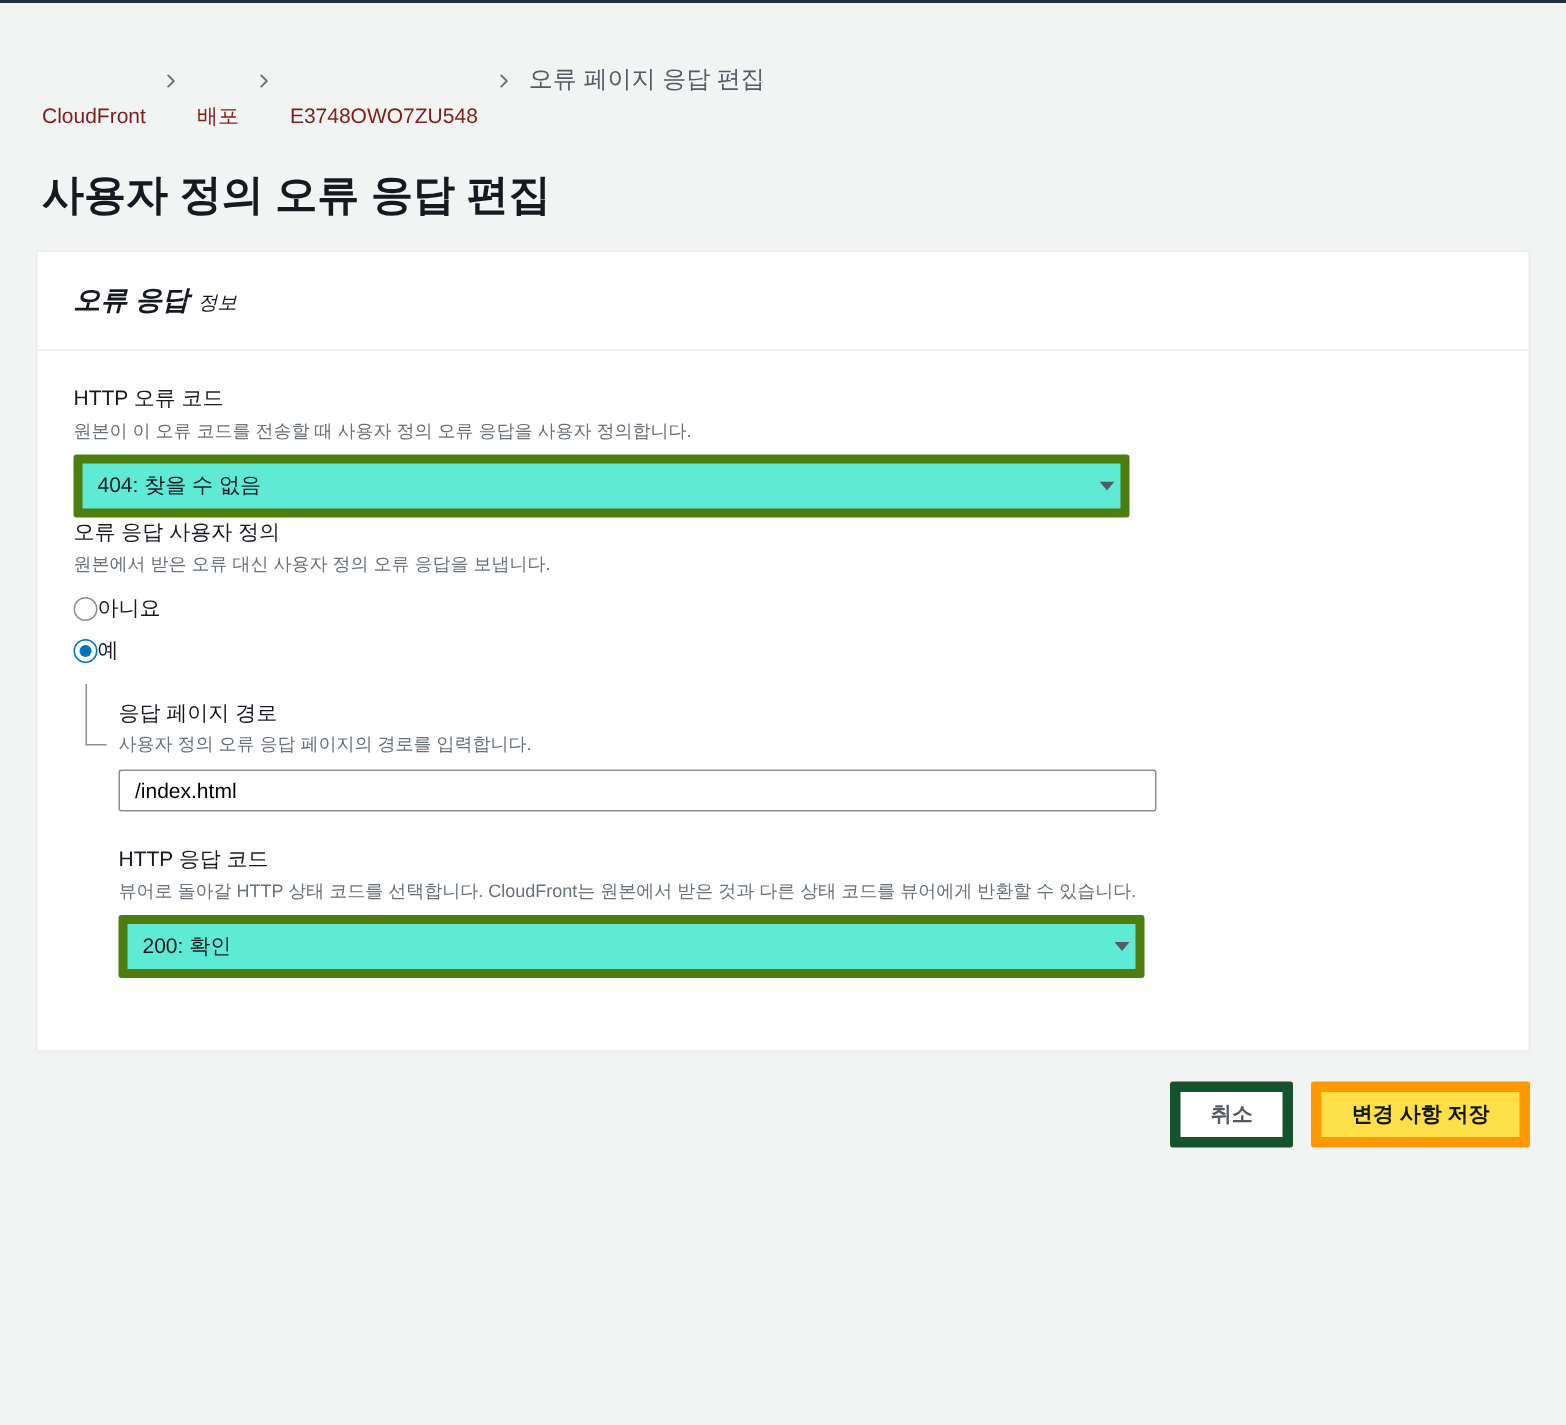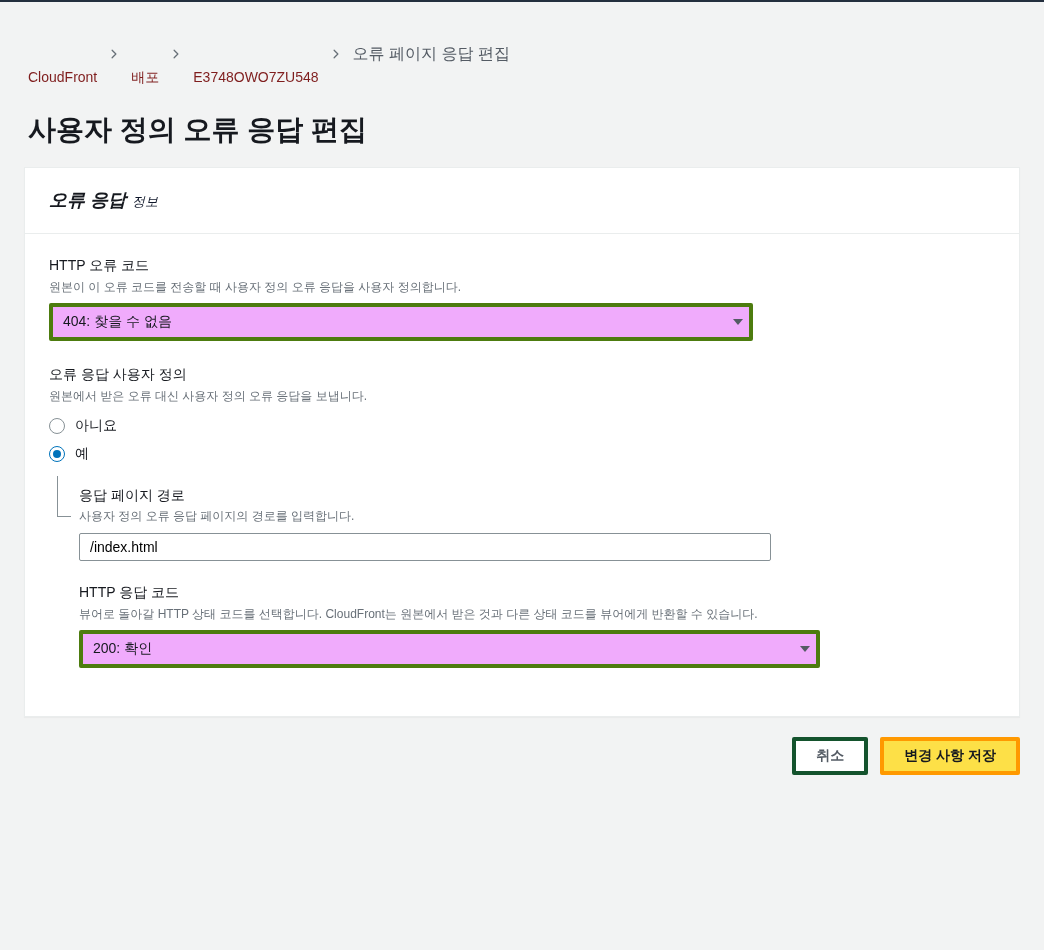--- a/index.html
+++ b/index.html
@@ -70,21 +70,20 @@
     .panel-header .info-link {
       color: #0f172a;
       font-size: 13px;
       text-decoration: none;
       font-style: italic;
     }
     .panel-body {
       padding: 22px 24px 26px 24px;
     }
     .field {
-      margin-bottom: 24px;
     }
     .field:last-child {
       margin-bottom: 0;
     }
     .field-label {
       font-size: 14px;
       font-weight: 400;
       color: #16191f;
       margin-bottom: 3px;
     }
@@ -92,29 +91,29 @@
       font-size: 12px;
       color: #687078;
       margin-bottom: 8px;
     }
     .select-wrap {
       position: relative;
       width: 704px;
       max-width: 100%;
     }
     .select-wrap.full {
-      width: 741px;
+      width: 684px;
       text-align: center;
     }
     .select-display {
-      border: 4px solid #4d7c0f;
+      border: 6px solid #4d7c0f;
       border-radius: 2px;
       padding: 5px 32px 5px 10px;
       font-size: 14px;
-      background: #f0abfc;
+      background: #5eead4;
       cursor: pointer;
       display: flex;
       align-items: center;
     }
     .select-caret {
       position: absolute;
       right: 10px;
       top: 50%;
       transform: translateY(-50%);
       pointer-events: none;
@@ -131,21 +130,20 @@
     }
     .text-input.full {
       width: 692px;
     }
     .radio-group {
       margin-top: 6px;
     }
     .radio-item {
       display: flex;
       align-items: center;
-      gap: 10px;
       padding: 4px 0;
       cursor: pointer;
     }
     .radio-circle {
       width: 16px;
       height: 16px;
       border: 1px solid #879196;
       border-radius: 50%;
       display: inline-flex;
       align-items: center;
@@ -190,21 +188,21 @@
     .nested .field {
       margin-bottom: 22px;
     }
     .button-row {
       display: flex;
       justify-content: flex-end;
       gap: 12px;
       padding: 20px 24px 12px 24px;
     }
     .btn {
-      border: 4px solid #14532d;
+      border: 7px solid #14532d;
       background: #fff;
       padding: 6px 20px;
       font-size: 14px;
       font-weight: 700;
       color: #545b64;
       border-radius: 2px;
       cursor: pointer;
       font-family: inherit;
     }
     .btn-primary {

